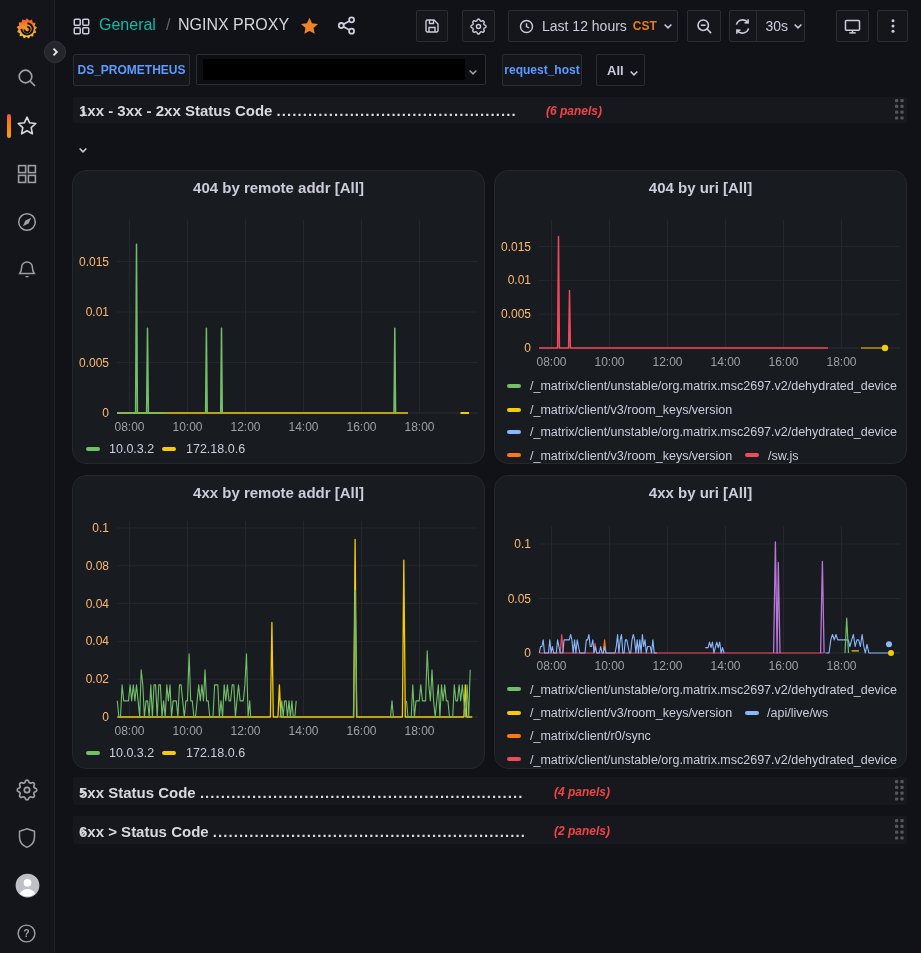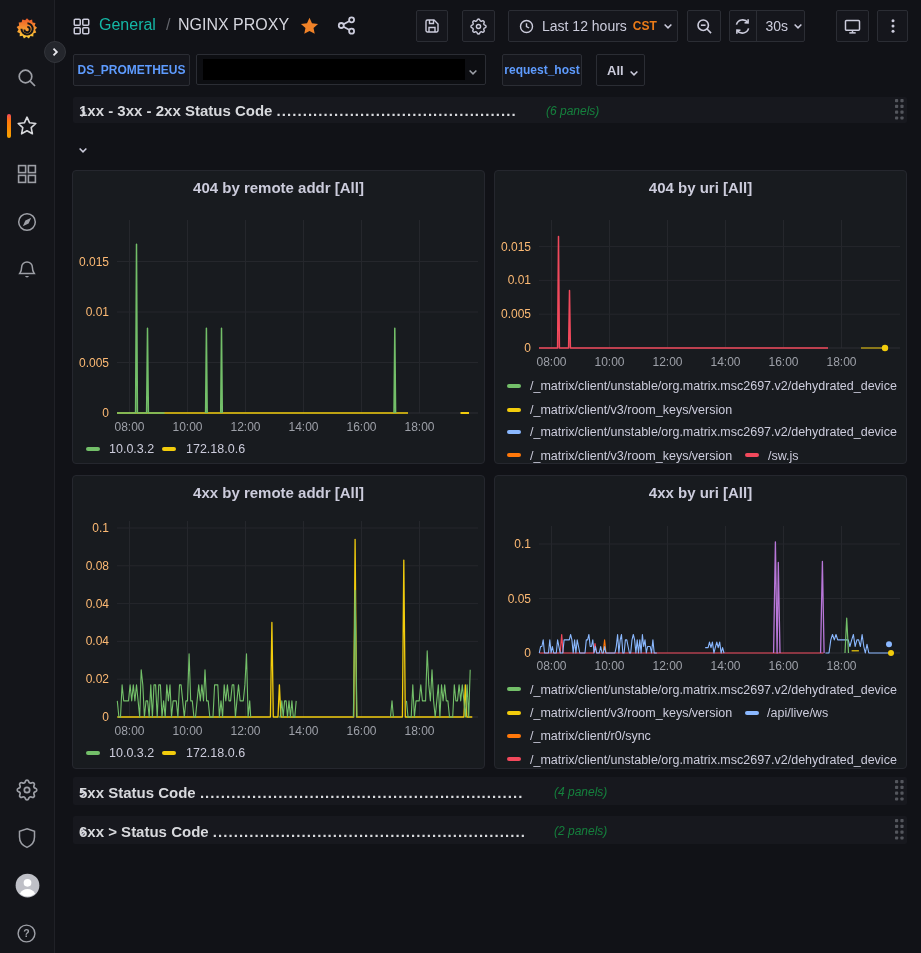--- a/index.html
+++ b/index.html
@@ -13,24 +13,24 @@
 .navtext { position:absolute; top:16px; font-size:16px; color:#14b8a6; white-space:nowrap; }
 .btn { position:absolute; top:10px; height:32px; background:#15161c; border:1px solid #2b2d34; border-radius:2px; display:flex; align-items:center; justify-content:center; }
 
 .vlabel { position:absolute; top:54px; height:32px; background:#15161c; border:1px solid #2b2d34; border-radius:2px; display:flex; align-items:center; justify-content:center; font-size:12px; font-weight:bold; color:#5e9bfe; }
 
 .rowhdr { position:absolute; left:73px; width:834px; height:26px; color:#d8d9dd; font-size:15px; font-weight:bold; white-space:nowrap; overflow:hidden; }
 .rowbg { background:#17181e; border-radius:2px; }
 .rowhdr .tt { position:absolute; left:6px; top:5px; }
 .dd { letter-spacing:1.05px; }
 .rowhdr .ch { position:absolute; left:4px; top:7.5px; }
-.rowhdr .np { position:absolute; left:473px; top:7px; font-weight:normal; font-style:italic; font-size:12px; color:#15803d; }
+.rowhdr .np { position:absolute; left:473px; top:7px; font-weight:bold; font-style:italic; font-size:12px; color:#ef4444; }
 .rowhdr .dg { position:absolute; right:3.5px; top:1.5px; }
 
-.panel { position:absolute; width:413px; height:294px; background:#181b1f; border:1px solid #25272e; border-radius:4px; overflow:hidden; }
+.panel { position:absolute; width:413px; height:294px; background:#181b1f; border:1px solid #25272e; border-radius:14px; overflow:hidden; }
 .ptitle { position:absolute; left:0; right:0; top:8px; text-align:center; font-size:15px; font-weight:bold; color:#ccccdc; }
 .chart { position:absolute; left:0; top:0; }
 .gl { stroke:#25272c; stroke-width:1; }
 .glz { stroke:#2d2f34; stroke-width:1; }
 .yl { position:absolute; font-size:12px; color:#fdba74; text-align:right; }
 .xl { position:absolute; width:40px; text-align:center; font-size:12px; color:#9da0a8; }
 .sw { position:absolute; width:14px; height:4px; border-radius:2px; }
 .lt { position:absolute; font-size:12.5px; color:#ccccdc; white-space:nowrap; }
 </style></head><body>
 <div id="app">

